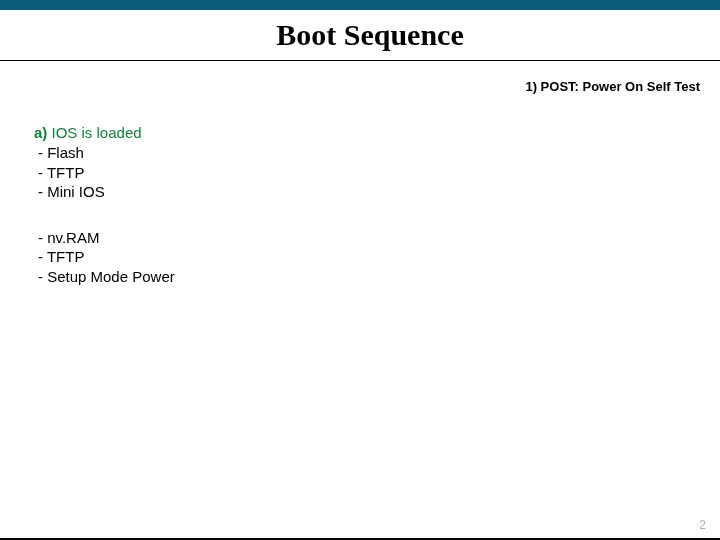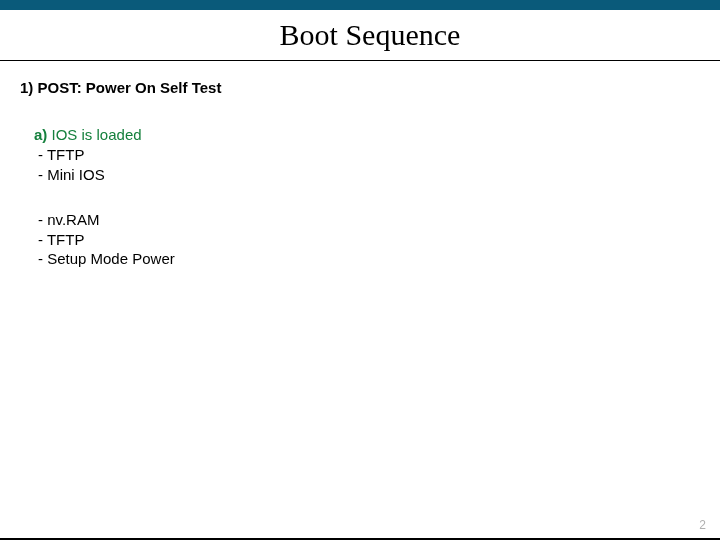--- a/index.html
+++ b/index.html
@@ -22,32 +22,33 @@
     }
     .title-area {
       width: 100%;
       text-align: center;
       padding: 8px 0 8px 0;
       border-bottom: 1px solid #000;
     }
     .title {
       font-family: "Times New Roman", Times, serif;
       font-size: 30px;
-      font-weight: normal;
+      font-weight: bold;
       color: #000;
       padding-left: 20px;
     }
     .content {
       padding: 18px 20px 0 20px;
     }
     .section-1 {
       font-weight: bold;
-      font-size: 15px;
+      font-size: 13px;
       color: #000;
       margin-bottom: 30px;
+      text-align: right;
     }
     .section-2 {
       font-weight: bold;
       font-size: 15px;
       color: #000;
       margin-bottom: 20px;
     }
     .subsection {
       margin-left: 14px;
       margin-bottom: 26px;
@@ -92,20 +93,21 @@
 </div>
 
 <div class="content">
   <div class="section-1">1) POST: Power On Self Test</div>
 
 
   <div class="subsection">
     <div class="sub-heading">
       <span class="label">a)</span><span> IOS is loaded</span>
     </div>
+    <div class="list-item">- Flash</div>
     <div class="list-item">- TFTP</div>
     <div class="list-item">- Mini IOS</div>
   </div>
 
   <div class="subsection">
     <div class="list-item">- nv.RAM</div>
     <div class="list-item">- TFTP</div>
     <div class="list-item">- Setup Mode Power</div>
   </div>
 </div>

